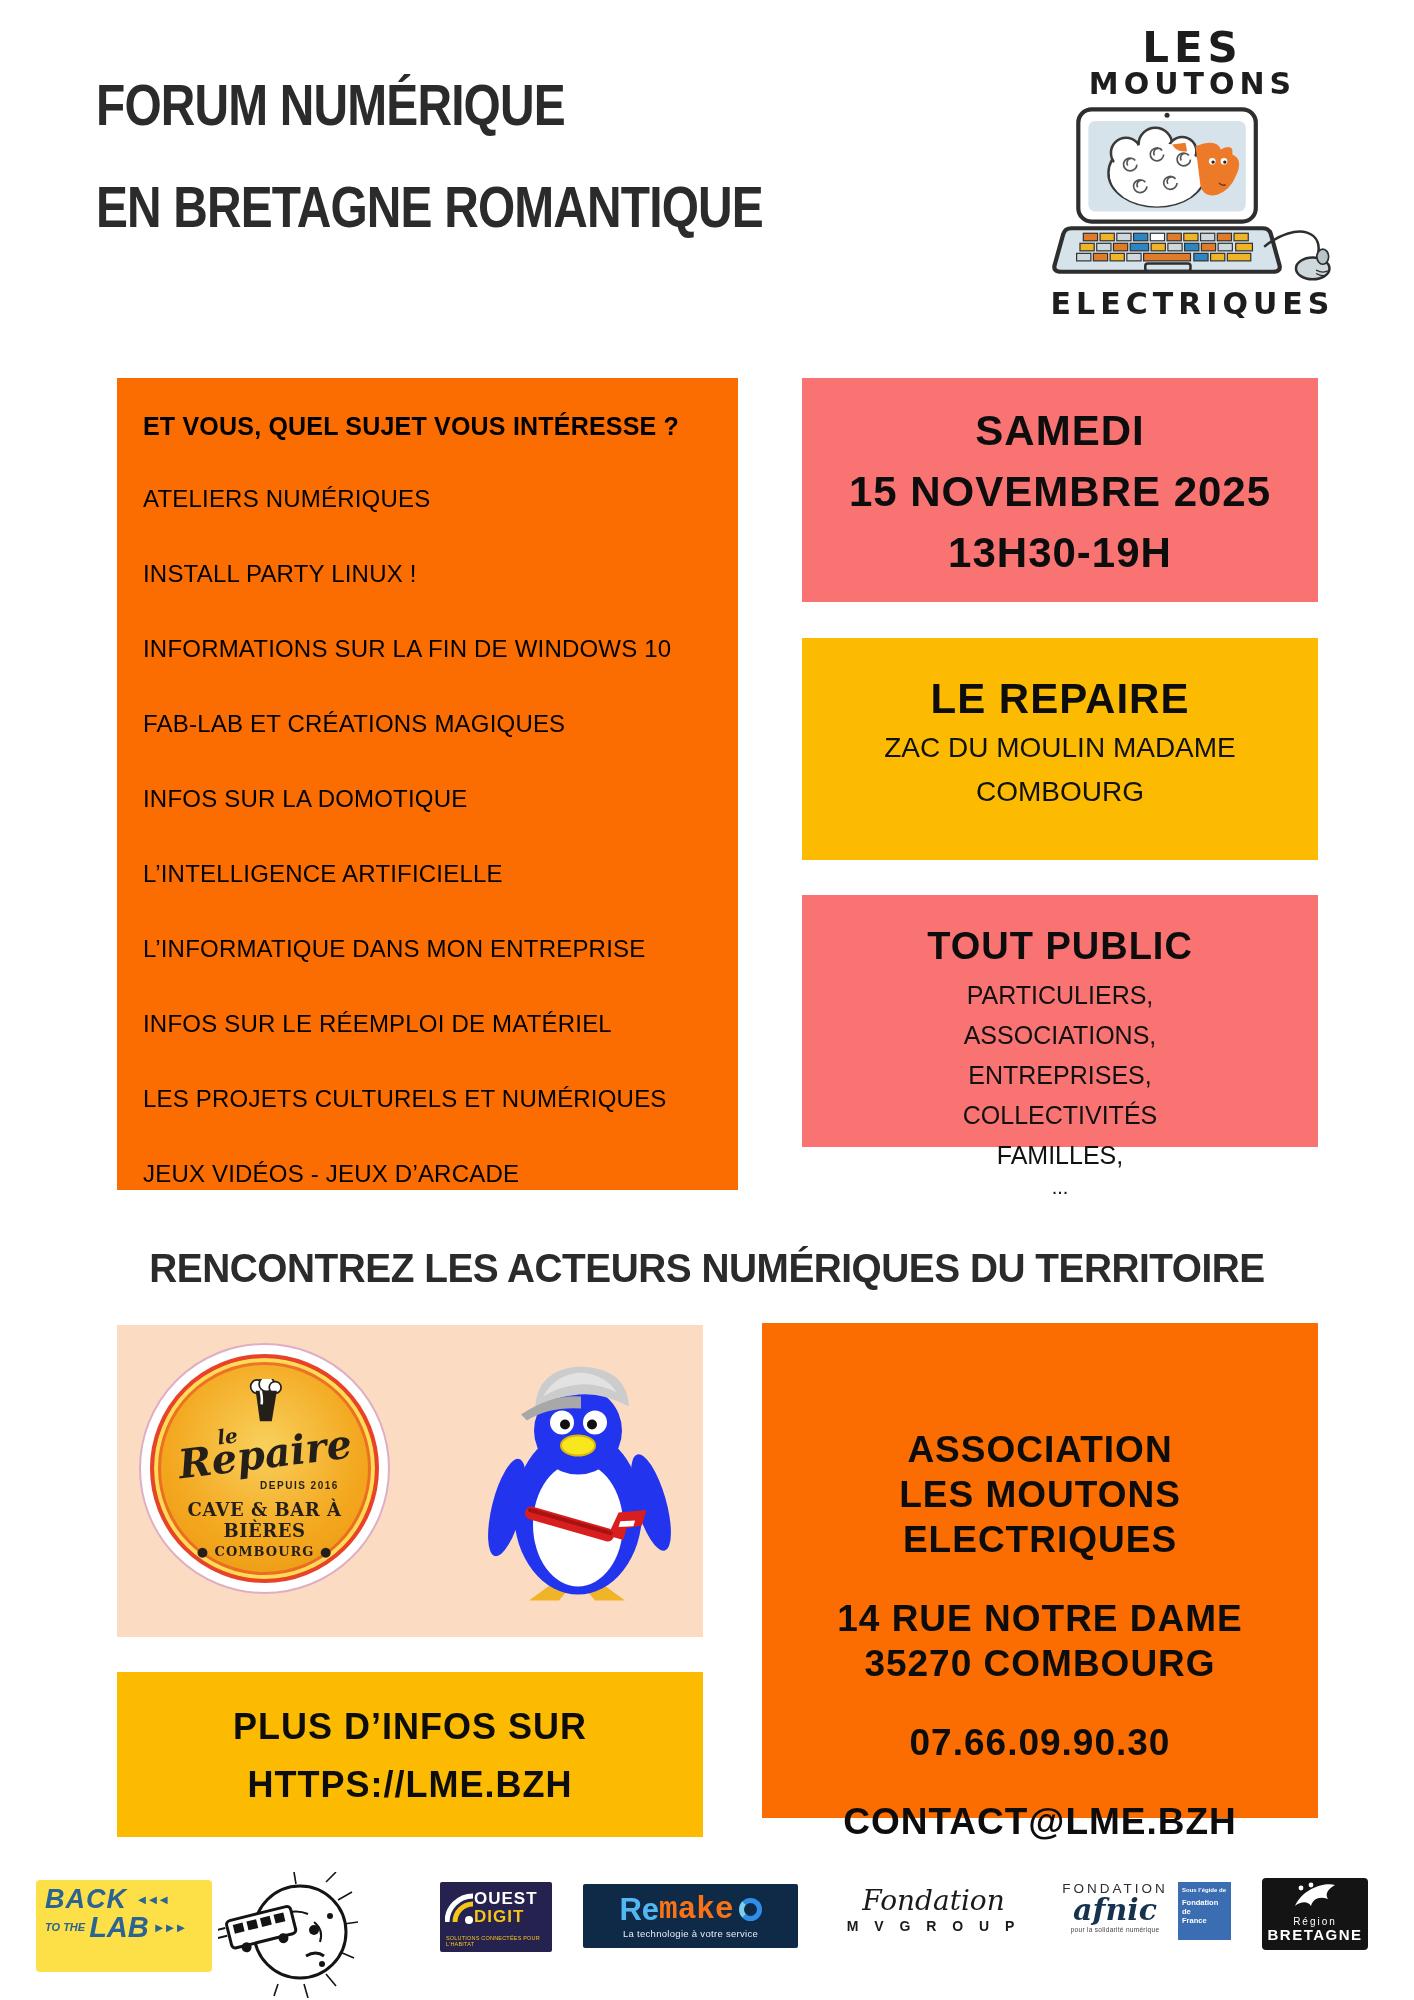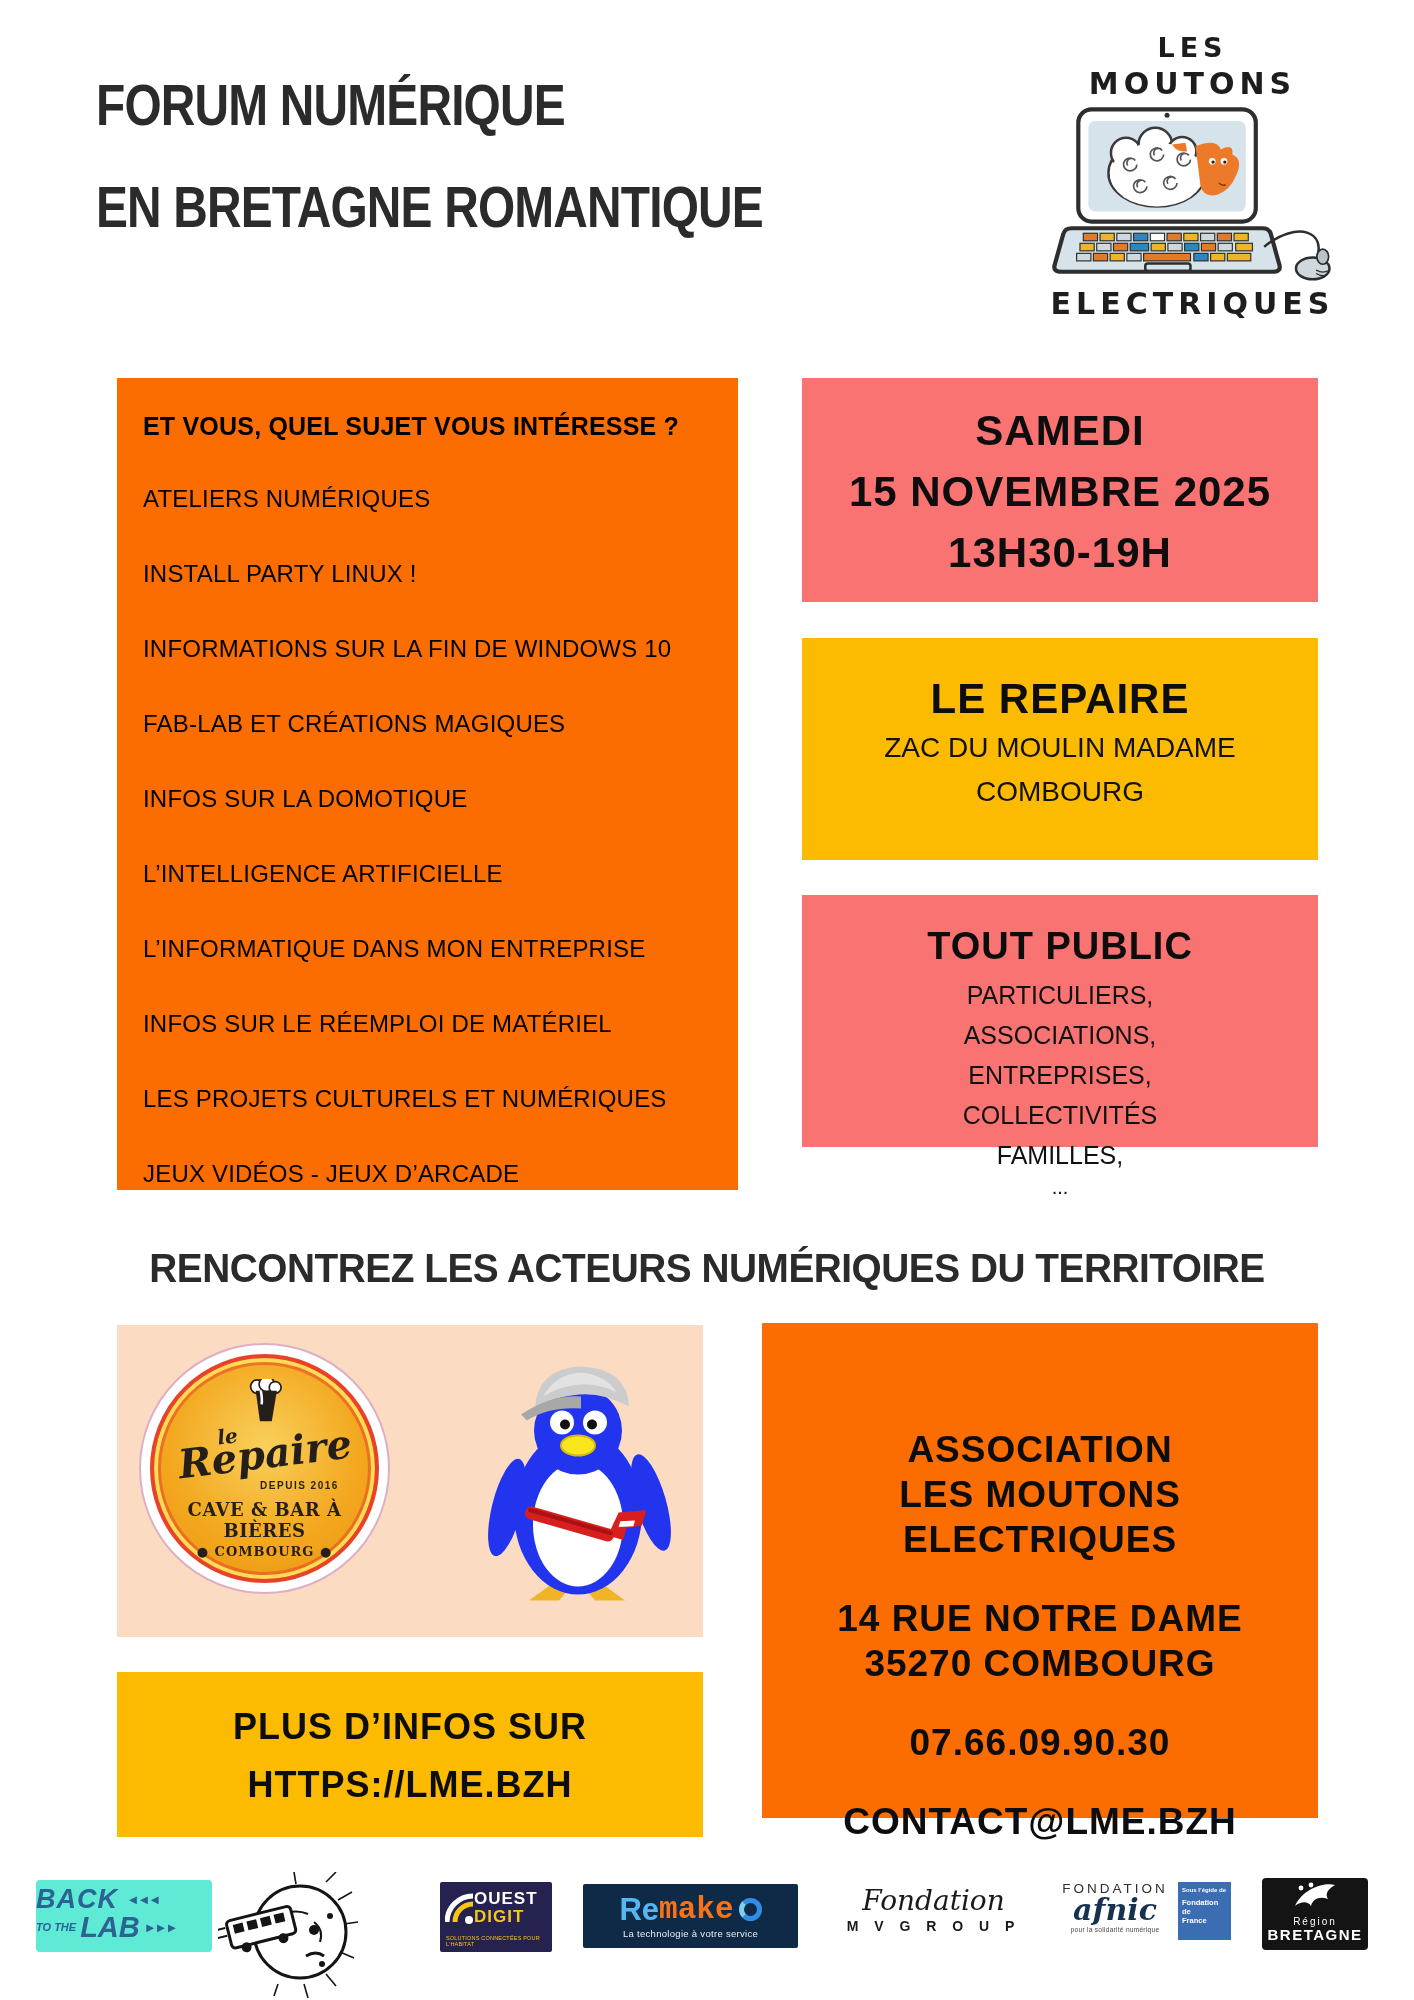--- a/index.html
+++ b/index.html
@@ -7,21 +7,21 @@
         font-family:"Liberation Sans", sans-serif;color:#111;}
 
   
   .title{position:absolute;left:96px;font-weight:bold;color:#2b2b2b;font-size:57px;
          letter-spacing:-1px;white-space:nowrap;transform:scaleX(0.84);transform-origin:left top;}
   .title1{top:72px;}
   .title2{top:174px;}
 
   
   .lme-logo{position:absolute;left:1040px;top:30px;width:305px;text-align:center;color:#1d1d1d;}
-  .lme-word{font-weight:bold;letter-spacing:5px;font-size:27px;line-height:36px;
+  .lme-word{font-weight:bold;letter-spacing:5px;font-size:42px;line-height:36px;
             font-family:"DejaVu Sans", sans-serif;}
   .lme-word.small{font-size:30px;}
   .lme-logo svg{display:block;margin:4px auto 0 auto;}
 
   
   .box{position:absolute;box-sizing:border-box;}
   .topics{left:117px;top:378px;width:621px;height:812px;background:#FB6D00;padding:34px 22px 0 26px;}
   .topics-heading{font-size:25px;font-weight:bold;letter-spacing:0.2px;color:#000;margin:0 0 44px 0;}
   .topics ul{list-style:none;margin:0;padding:0;}
   .topics li{font-size:24px;letter-spacing:0.2px;color:#000;margin:0 0 47px 0;}
@@ -69,22 +69,22 @@
   .gap-m{margin-top:34px;}
 
   
   .info{left:117px;top:1672px;width:586px;height:165px;background:#FCBB00;text-align:center;padding-top:26px;}
   .info-line{font-size:36px;font-weight:bold;letter-spacing:1px;line-height:58px;color:#0d0d0d;}
 
   
   .partners{position:absolute;left:0;top:1872px;width:1414px;height:128px;}
   .partner{position:absolute;box-sizing:border-box;}
 
-  .p-backtolab{left:36px;top:8px;width:176px;height:72px;background:#5eead4;border-radius:4px;
-               color:#2b6393;font-style:italic;font-weight:bold;padding:6px 0;}
+  .p-backtolab{left:36px;top:8px;width:176px;height:92px;background:#fde047;border-radius:4px;
+               color:#2b6393;font-style:italic;font-weight:bold;padding:6px 9px;}
   .p-backtolab .r1{font-size:27px;line-height:27px;letter-spacing:1px;}
   .p-backtolab .r1 .arr{font-size:13px;vertical-align:4px;letter-spacing:-2px;}
   .p-backtolab .r2{font-size:29px;line-height:29px;display:flex;align-items:center;gap:4px;}
   .p-backtolab .tothe{font-size:11px;line-height:9px;display:inline-block;}
   .p-backtolab .arr2{font-size:13px;letter-spacing:-2px;}
 
   .p-stamp{left:218px;top:0;width:140px;height:126px;}
 
   .p-ouestdigit{left:440px;top:10px;width:112px;height:70px;background:#262250;color:#fff;
                 padding:8px 6px 4px 34px;border-radius:2px;}

